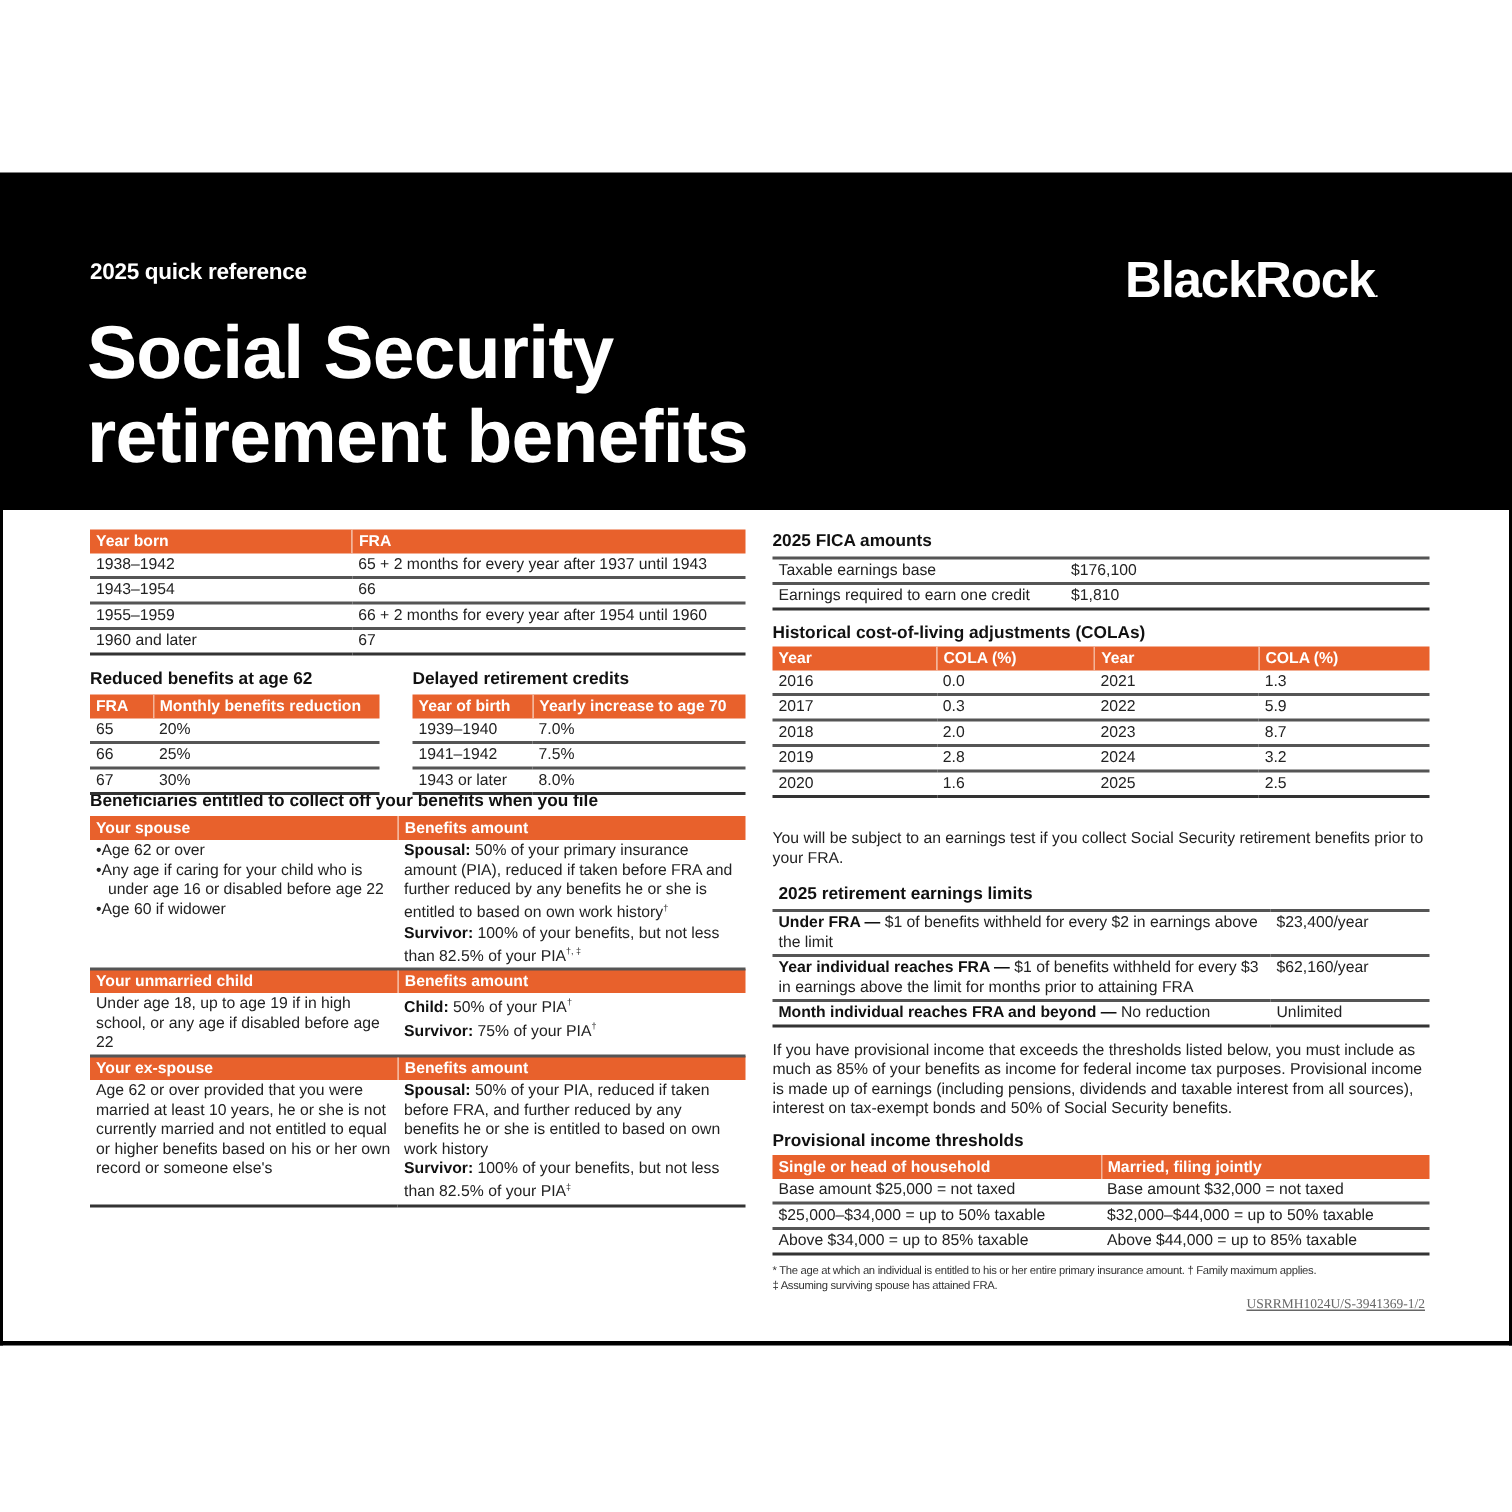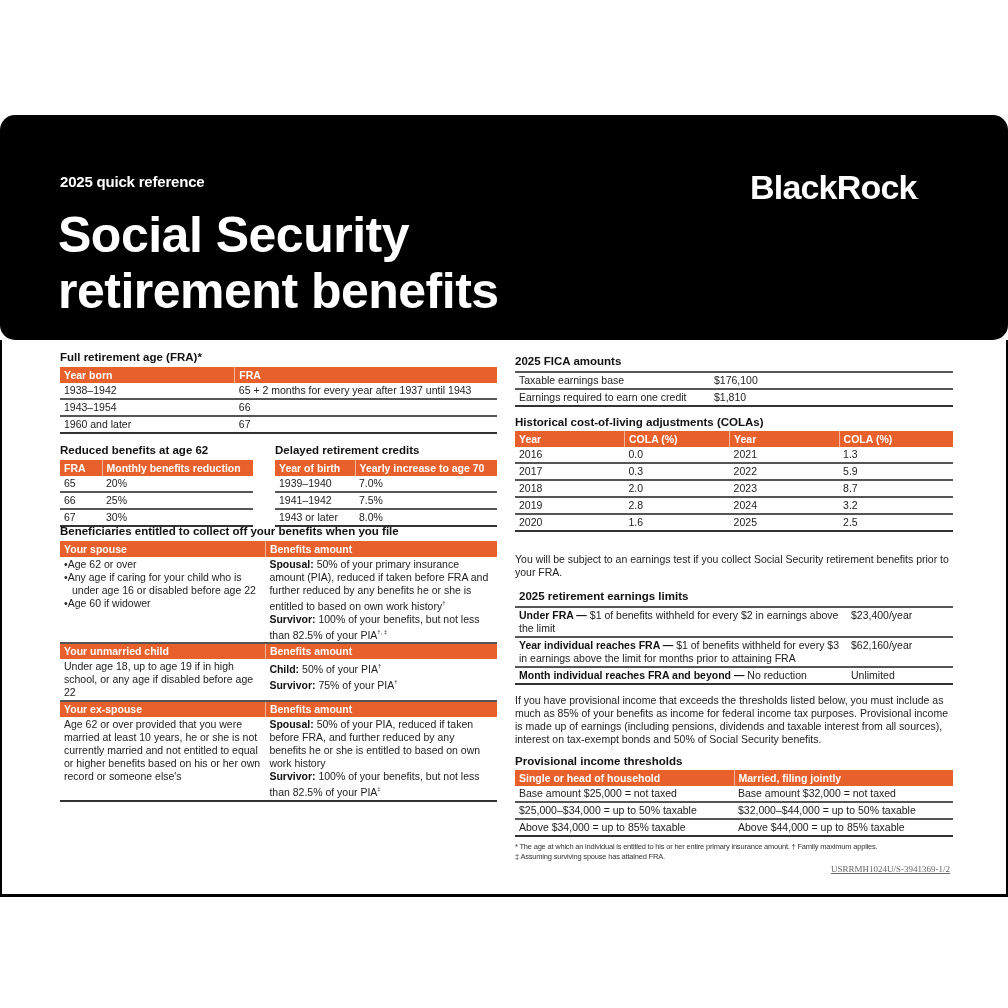--- a/index.html
+++ b/index.html
@@ -1,20 +1,20 @@
 <!DOCTYPE html>
 <html><head>
 <meta charset="utf-8">
 <style>
   * { box-sizing: border-box; margin: 0; padding: 0; }
   html, body { width: 1008px; height: 1008px; background: #ffffff; overflow: hidden; }
   body { position: relative; font-family: "Liberation Sans", "DejaVu Sans", sans-serif; color: #1a1a1a; }
 
   .page { position: absolute; left: 0; top: 115px; width: 1008px; height: 782px; }
-  .hero { position: absolute; left: 0; top: 0; width: 1008px; height: 225px; background: #000; color: #fff; border-radius: 15px; }
+  .hero { position: absolute; left: 0; top: 0; width: 1008px; height: 225px; background: #000; color: #fff; }
   .hero .kicker { position: absolute; left: 60px; top: 58px; font-size: 15px; font-weight: 700; letter-spacing: -0.2px; }
   .hero .title { position: absolute; left: 58px; top: 92px; font-size: 50px; line-height: 56px; font-weight: 700; letter-spacing: -0.5px; }
   .hero .logo { position: absolute; left: 750px; top: 53px; font-size: 34px; font-weight: 700; letter-spacing: -0.8px; }
   .hero .logo .dot { font-size: 8px; vertical-align: baseline; }
 
   .body { position: absolute; left: 0; top: 225px; width: 1008px; height: 557px; background: #fff;
           border-left: 2px solid #000; border-right: 2px solid #000; border-bottom: 3px solid #000; }
 
   .col { position: absolute; top: 0; }
   .col-left { left: 58px; width: 437px; }
@@ -52,38 +52,41 @@
     <div class="title">
       <div>Social Security</div>
       <div>retirement benefits</div>
     </div>
     <div class="logo"><span>BlackRock</span><span class="dot">.</span></div>
   </div>
 
   <div class="body">
 
     <div class="col col-left" style="top:10px;">
-      <h3 class="sec">Full retirement age (FRA)*</h3>
       <table class="t" style="margin-top:3px;">
         <colgroup>
             <col style="width:40%">
             <col>
           </colgroup>
         <tbody>
             <tr>
               <th>Year born</th>
               <th>FRA</th>
             </tr>
         <tr>
               <td>1938–1942</td>
               <td>65 + 2 months for every year after 1937 until 1943</td>
             </tr>
         <tr>
               <td>1943–1954</td>
               <td>66</td>
+            </tr>
+        <tr>
+              <td>1955–1959</td>
+              <td>66 + 2 months for every year after 1954 until 1960</td>
             </tr>
         <tr>
               <td>1960 and later</td>
               <td>67</td>
             </tr>
       </tbody>
         </table>
 
       <div class="row2" style="margin-top:9px;">
         <div style="position:absolute;left:0;top:0;width:193px;">

